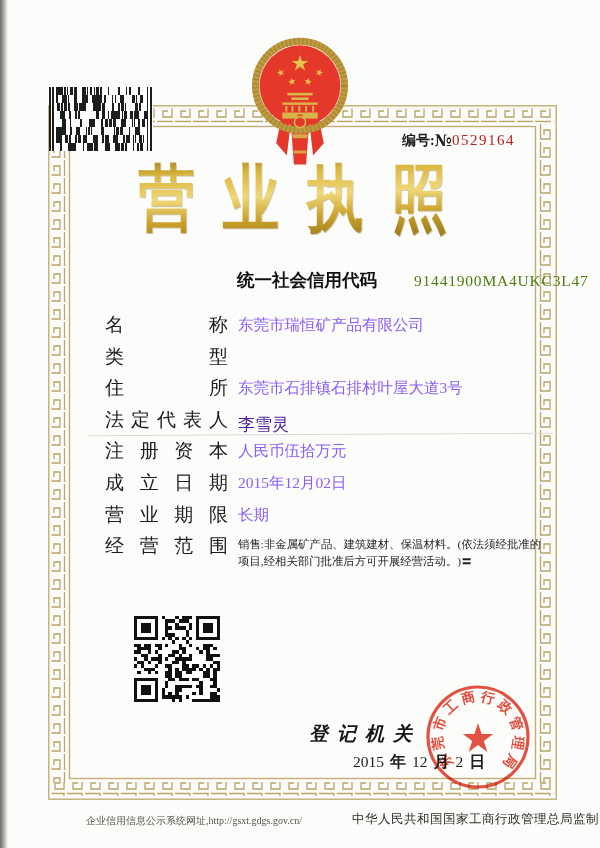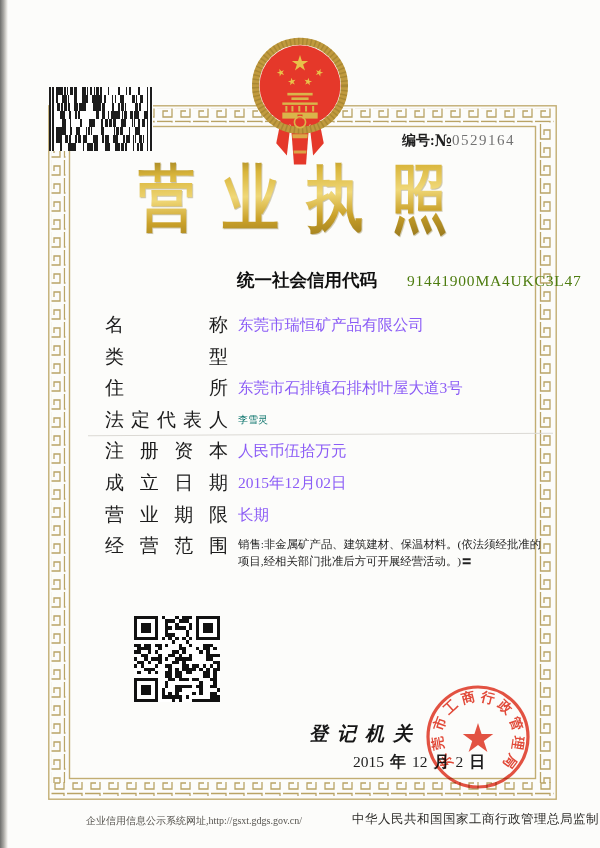--- a/index.html
+++ b/index.html
@@ -6,40 +6,40 @@
   .page{position:relative;width:600px;height:848px;background:#fcfcfa;overflow:hidden;
         font-family:"Liberation Serif","DejaVu Serif",serif;color:#1f1f1f;}
   .abs{position:absolute;}
   
   .scan-edge{left:0;top:0;width:8px;height:848px;
     background:linear-gradient(90deg,#6e6e6c 0%,#a9a8a4 45%,#d9d7d2 75%,rgba(250,250,248,0) 100%);}
   
   .serial{left:402px;top:131px;display:flex;align-items:center;}
   .serial .lab{font-size:14px;font-weight:700;}
   .serial .nosign{font-size:16px;font-weight:700;font-family:"DejaVu Serif",serif;}
-  .serial .num{font-size:15px;letter-spacing:1.5px;color:#737373;}
+  .serial .num{font-size:15px;letter-spacing:1.5px;color:#b91c1c;}
   
   .title{left:0;top:157px;width:600px;text-align:center;font-size:72px;line-height:1.15;
     font-family:"Liberation Sans","DejaVu Sans",sans-serif;font-weight:800;
     letter-spacing:36px;padding-left:18px;box-sizing:border-box;
     transform:scaleX(.78);transform-origin:50% 50%;
     background:linear-gradient(178deg,#8f721c 0%,#d9b53a 22%,#f0d878 46%,#caa129 68%,#8a6d1a 100%);
     -webkit-background-clip:text;background-clip:text;color:transparent;
     filter:drop-shadow(1px 1.5px 0.5px rgba(110,85,10,0.35));}
   
-  .credit{left:237px;top:268px;display:flex;align-items:baseline;gap:6px;}
+  .credit{left:237px;top:268px;display:flex;align-items:baseline;gap:13px;}
   .credit .lab{font-size:17.5px;font-weight:700;color:#101010;}
   .credit .code{font-size:15.5px;letter-spacing:0.8px;color:#4d7c0f;margin-left:24px;}
   
   .fields{left:105px;top:312px;width:452px;}
   .row{display:flex;align-items:flex-start;height:31.6px;}
   .row .label{width:123px;font-size:19px;color:#1c1c1c;flex-shrink:0;}
   .jc{display:flex;justify-content:space-between;}
   .row .value{padding-left:10px;padding-top:3px;font-size:15.5px;color:#8b5cf6;}
-  .row .value.hand{color:#0f766e;font-size:10px;padding-top:6px;}
+  .row .value.hand{color:#4c1d95;font-size:17px;padding-top:6px;}
   .row .value.small{font-size:11.4px;line-height:1.5;width:312px;padding-top:3px;color:#1f1f1f;}
   .artifact-line{left:88px;top:434px;width:465px;height:1.2px;background:#dbd9d4;transform:rotate(-0.3deg);}
   
   .barcode{left:49px;top:87px;width:104px;height:64px;background:#fff;}
   .qr{left:134px;top:616px;width:86px;height:86px;background:#fff;}
   
   .reg-label{left:309px;top:721px;font-size:19px;font-weight:700;letter-spacing:9px;color:#161616;font-style:italic;}
   .date-line{left:353px;top:752px;display:flex;align-items:baseline;gap:6px;font-size:15.5px;color:#1d1d1d;}
   .date-line .unit{font-size:16px;font-weight:700;}
   .seal{left:422px;top:681px;mix-blend-mode:multiply;opacity:.92;}

